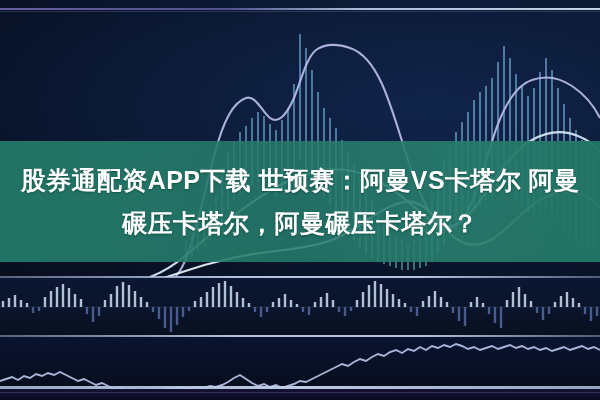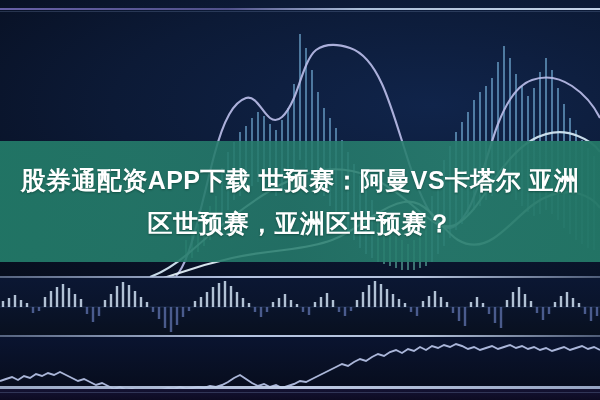--- a/index.html
+++ b/index.html
@@ -235,16 +235,16 @@
 
   <div class="hrule" id="rule-top"></div>
   <div class="hrule" id="rule-top2"></div>
   <div class="hrule" id="rule-mid1"></div>
   <div class="hrule" id="rule-mid2"></div>
   <div id="bottom-fill"></div>
   <div class="hrule" id="rule-bottom"></div>
   <div class="hrule" id="rule-bottom2"></div>
 
   <div id="banner">
-    <div id="banner-text">股券通配资APP下载 世预赛：阿曼VS卡塔尔 亚洲区世预赛，亚洲区世预赛？</div>
+    <div id="banner-text">股券通配资APP下载 世预赛：阿曼VS卡塔尔 阿曼碾压卡塔尔，阿曼碾压卡塔尔？</div>
   </div>
 
 </div>
 
 </body></html>

